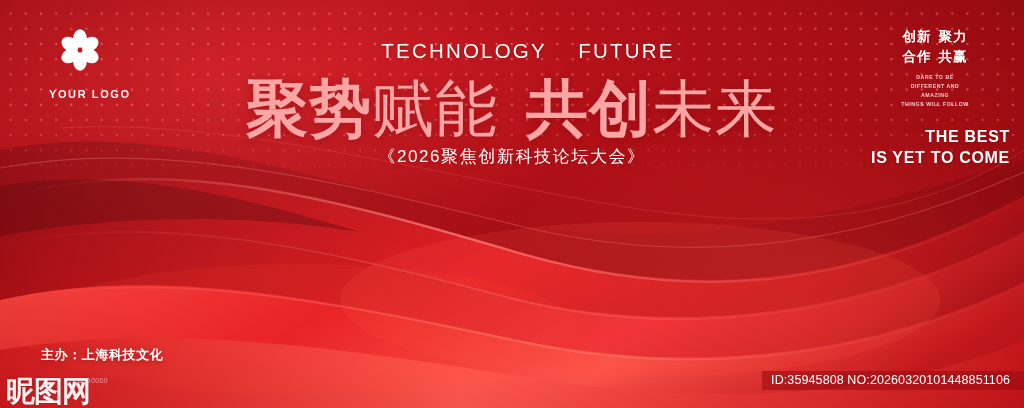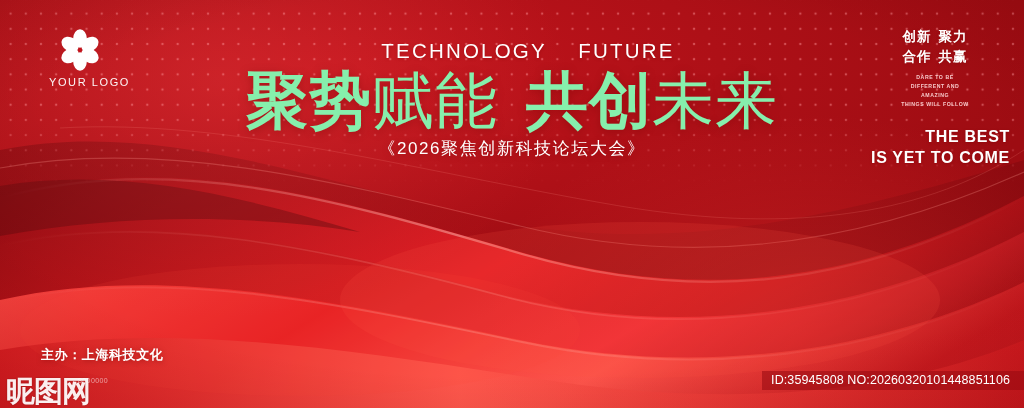--- a/index.html
+++ b/index.html
@@ -44,37 +44,37 @@
   }
   .vignette{
     position:absolute;inset:0;pointer-events:none;
     background:radial-gradient(ellipse 92% 86% at 50% 45%, rgba(0,0,0,0) 55%, rgba(90,0,4,.28) 100%);
   }
 
   
   .logo-block{position:absolute;left:47px;top:28px;width:120px;text-align:left;}
   .logo-mark{width:46px;height:44px;margin-left:10px;display:block;}
   .logo-text{
-    margin-top:4px;margin-left:2px;
+    margin-top:16px;margin-left:2px;
     color:#fff;font-size:11px;letter-spacing:1.6px;
-    opacity:.96;font-weight:400;white-space:nowrap;
+    opacity:.96;font-weight:700;white-space:nowrap;
   }
 
   
   .center{position:absolute;left:0;right:0;top:0;text-align:center;}
   .eyebrow{
     margin-top:39px;
     color:#ffffff;font-size:20.5px;letter-spacing:2.2px;font-weight:400;
     text-shadow:0 1px 3px rgba(120,0,0,.35);
     padding-left:32px;
   }
   .eyebrow .gap{display:inline-block;width:16px;}
   .headline{
-    margin-top:6px;
-    font-size:62px;line-height:1.02;color:#86efac;white-space:nowrap;
+    margin-top:14px;
+    font-size:62px;line-height:1.02;color:#fca5a5;white-space:nowrap;
     letter-spacing:1px;
     text-shadow:0 2px 10px rgba(110,0,0,.38);
   }
   .headline .hv{font-weight:700;}
   .headline .lt{font-weight:400;}
   .headline .sp{display:inline-block;width:28px;}
   .subline{
     margin-top:12px;
     color:#fff;font-size:22.5px;font-weight:400;letter-spacing:10px;
     text-indent:10px;

